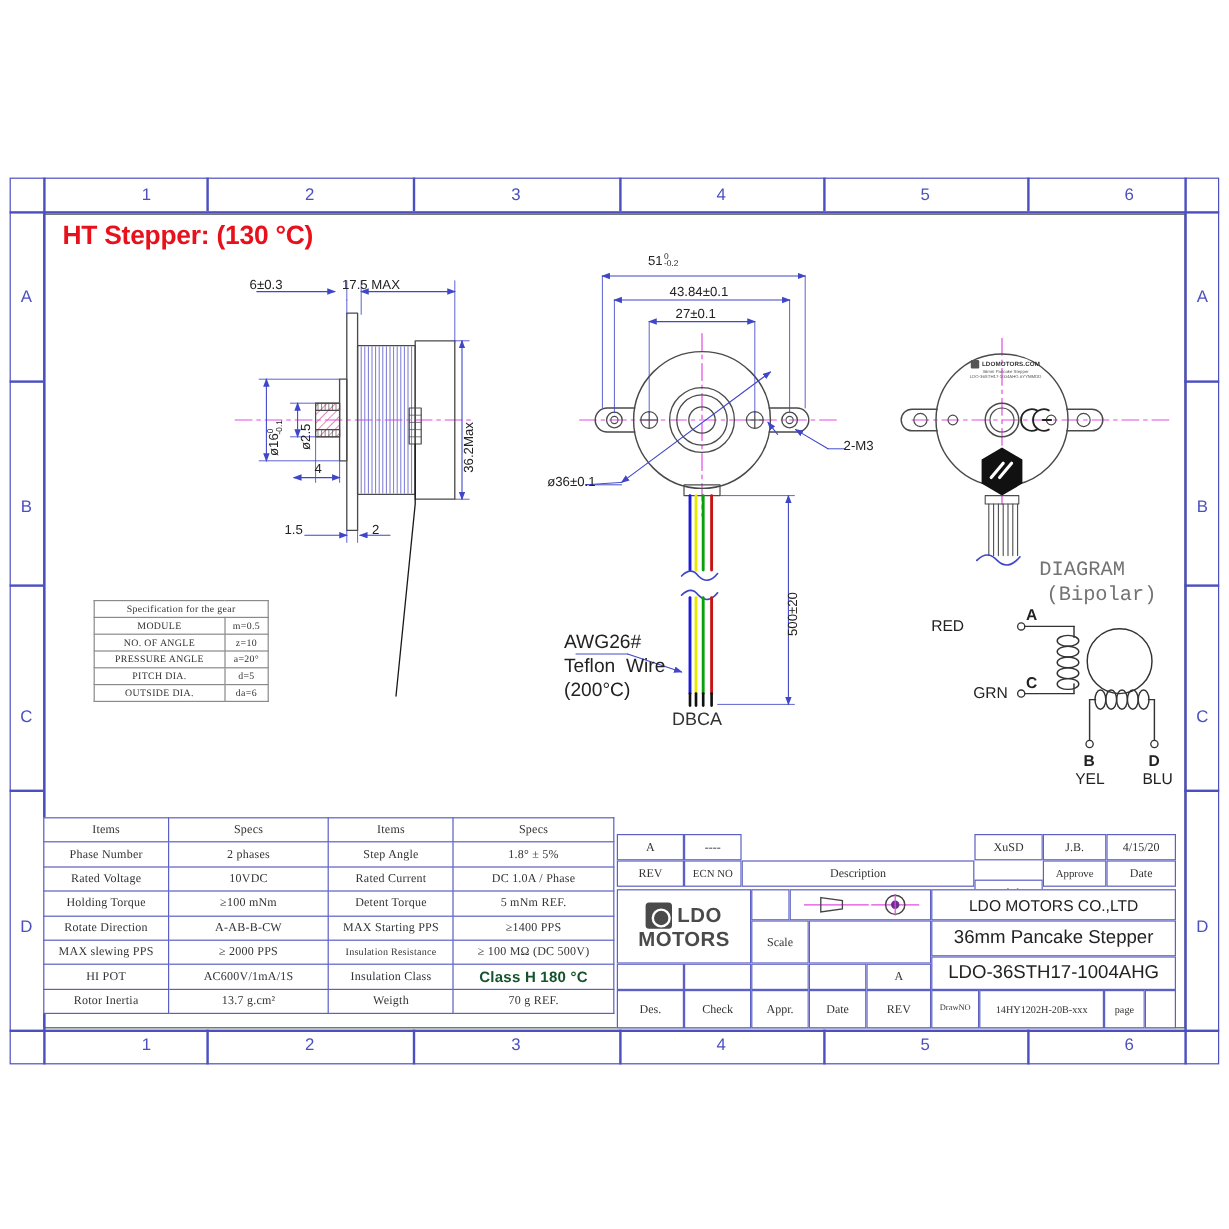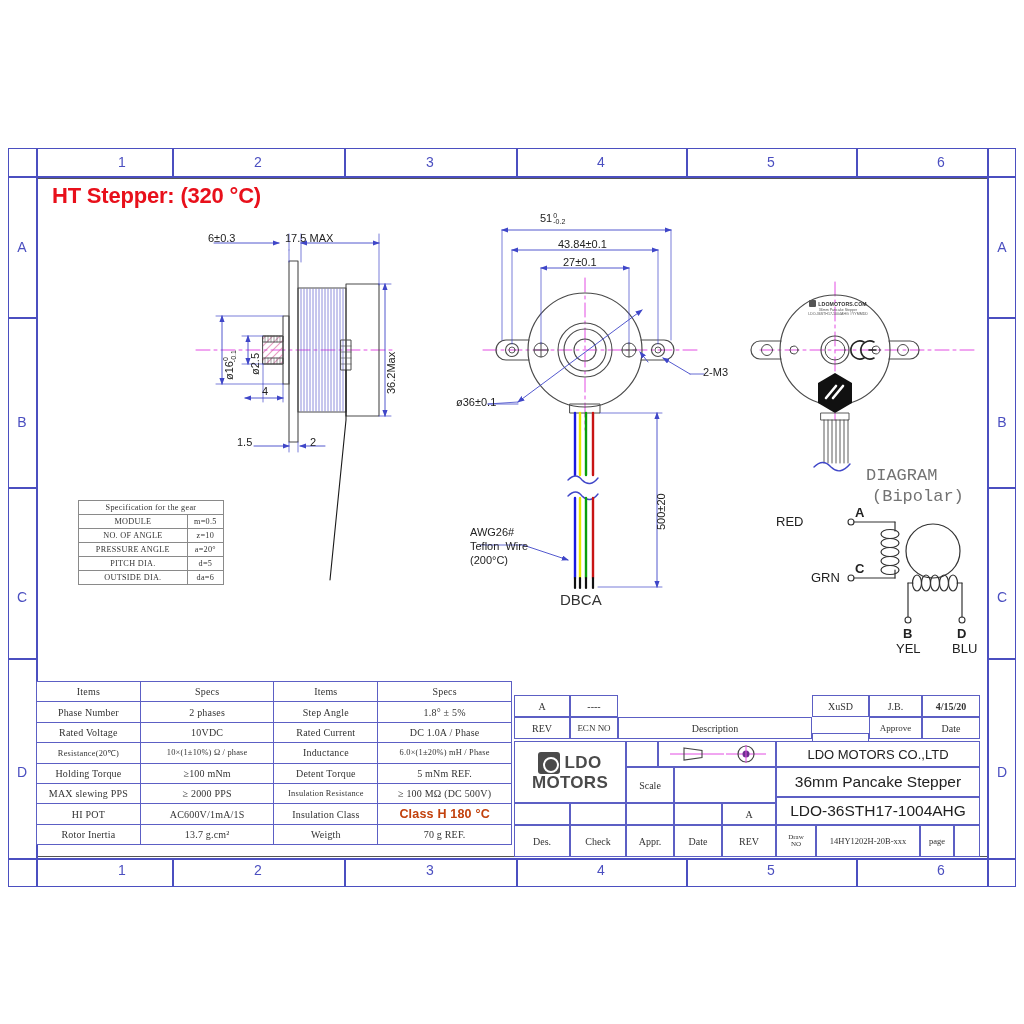--- a/index.html
+++ b/index.html
@@ -73,21 +73,21 @@
     font-family: "Liberation Sans", sans-serif;
     font-size: 11px;
     color: #222;
     white-space: nowrap;
     transform-origin: 0 0;
     transform: rotate(-90deg);
   }
   .note {
     position: absolute;
     font-family: "Liberation Sans", sans-serif;
-    font-size: 11px;
+    font-size: 16px;
     color: #222;
     line-height: 1.25;
     white-space: pre;
   }
   .biglabel {
     position: absolute;
     font-family: "Liberation Sans", sans-serif;
     font-size: 15px;
     color: #333;
     white-space: nowrap;
@@ -140,21 +140,21 @@
     padding: 0 1px;
     white-space: nowrap;
     letter-spacing: 0.2px;
   }
   .spec-table td.c0 { width: 104px; }
   .spec-table td.c1 { width: 134px; }
   .spec-table td.c2 { width: 104px; }
   .spec-table td.c3 { width: 134px; }
   .spec-table td.smallish { font-size: 8.4px; }
   .spec-table td.redbold {
-    color: #c2410c;
+    color: #14532d;
     font-family: "Liberation Sans", sans-serif;
     font-weight: bold;
     font-size: 12.5px;
   }
 
   
   .tb {
     position: absolute;
     left: 514px; top: 695px;
     width: 474px; height: 162px;
@@ -290,21 +290,21 @@
   <div class="zone-label" style="left:8px; top:240px; width:28px;">A</div>
   <div class="zone-label" style="left:8px; top:415px; width:28px;">B</div>
   <div class="zone-label" style="left:8px; top:590px; width:28px;">C</div>
   <div class="zone-label" style="left:8px; top:765px; width:28px;">D</div>
 
   <div class="zone-label" style="left:988px; top:240px; width:28px;">A</div>
   <div class="zone-label" style="left:988px; top:415px; width:28px;">B</div>
   <div class="zone-label" style="left:988px; top:590px; width:28px;">C</div>
   <div class="zone-label" style="left:988px; top:765px; width:28px;">D</div>
 
-  <div class="ht-title">HT Stepper: (320 °C)</div>
+  <div class="ht-title">HT Stepper: (130 °C)</div>
 
   <svg class="svg-layer" viewBox="0 0 1024 1024">
     <defs>
       <marker id="ar" markerWidth="8" markerHeight="8" refX="7" refY="3" orient="auto">
         <path d="M0,0 L8,3 L0,6 z" fill="#3f46c8"></path>
       </marker>
       <marker id="arS" markerWidth="8" markerHeight="8" refX="1" refY="3" orient="auto">
         <path d="M8,0 L0,3 L8,6 z" fill="#3f46c8"></path>
       </marker>
       <pattern id="hatch" width="5" height="5" patternUnits="userSpaceOnUse" patternTransform="rotate(45)">
@@ -639,30 +639,30 @@
       <td class="c2">Step Angle</td>
       <td class="c3">1.8° ± 5%</td>
     </tr>
     <tr>
       <td class="c0">Rated Voltage</td>
       <td class="c1">10VDC</td>
       <td class="c2">Rated Current</td>
       <td class="c3">DC 1.0A / Phase</td>
     </tr>
     <tr>
-      <td class="c0 smallish">Resistance(20℃)</td>
-      <td class="c1 smallish">10×(1±10%) Ω / phase</td>
-      <td class="c2">Inductance</td>
-      <td class="c3 smallish">6.0×(1±20%) mH / Phase</td>
-    </tr>
-    <tr>
       <td class="c0">Holding Torque</td>
       <td class="c1">≥100 mNm</td>
       <td class="c2">Detent Torque</td>
       <td class="c3">5 mNm REF.</td>
+    </tr>
+    <tr>
+      <td class="c0">Rotate Direction</td>
+      <td class="c1">A-AB-B-CW</td>
+      <td class="c2">MAX Starting PPS</td>
+      <td class="c3">≥1400 PPS</td>
     </tr>
     <tr>
       <td class="c0">MAX slewing PPS</td>
       <td class="c1">≥ 2000 PPS</td>
       <td class="c2 smallish">Insulation Resistance</td>
       <td class="c3">≥ 100 MΩ (DC 500V)</td>
     </tr>
     <tr>
       <td class="c0">HI POT</td>
       <td class="c1">AC600V/1mA/1S</td>
@@ -677,21 +677,21 @@
     </tr>
   </tbody>
     </table>
 
   <div class="tb">
 
     <div class="cell" style="left:0;   top:0;   width:56px;  height:22px;">A</div>
     <div class="cell" style="left:56px;top:0;   width:48px;  height:22px;">----</div>
     <div class="cell" style="left:298px;top:0;  width:57px;  height:22px;">XuSD</div>
     <div class="cell" style="left:355px;top:0;  width:53px;  height:22px;">J.B.</div>
-    <div class="cell" style="left:408px;top:0;  width:58px;  height:22px;font-weight:bold;">4/15/20</div>
+    <div class="cell" style="left:408px;top:0;  width:58px;  height:22px;">4/15/20</div>
 
     <div class="cell" style="left:0;   top:22px;width:56px;  height:22px;">REV</div>
     <div class="cell" style="left:56px;top:22px;width:48px;  height:22px; font-size:9px;">ECN NO</div>
     <div class="cell" style="left:104px;top:22px;width:194px;height:22px;">Description</div>
     <div class="cell" style="left:298px;top:22px;width:57px; height:22px; font-size:9px;margin-top:16px;">Made by</div>
     <div class="cell" style="left:355px;top:22px;width:53px; height:22px; font-size:9px;">Approve</div>
     <div class="cell" style="left:408px;top:22px;width:58px; height:22px;">Date</div>
 
     <div class="ldo-logo">
       <div class="ldo-row1">
@@ -725,21 +725,21 @@
     <div class="cell" style="left:0;   top:130px;width:56px; height:32px;">Des.</div>
     <div class="cell" style="left:56px;top:130px;width:56px; height:32px;">Check</div>
     <div class="cell" style="left:112px;top:130px;width:48px;height:32px;">Appr.</div>
     <div class="cell" style="left:160px;top:130px;width:48px;height:32px;">Date</div>
     <div class="cell" style="left:208px;top:130px;width:54px;height:32px;">REV</div>
 
     <div class="cell med" style="left:262px;top:46px; width:204px;height:26px;">LDO MOTORS CO.,LTD</div>
     <div class="cell big" style="left:262px;top:72px; width:204px;height:30px;">36mm Pancake Stepper</div>
     <div class="cell big" style="left:262px;top:102px;width:204px;height:28px;">LDO-36STH17-1004AHG</div>
 
-    <div class="cell tiny" style="left:262px;top:130px;width:40px; height:32px; flex-direction:column;">
+    <div class="cell tiny" style="left:262px;top:130px;width:40px; height:32px; ">
       <span>Draw</span>
       <span>NO</span>
     </div>
     <div class="cell tiny2" style="left:302px;top:130px;width:104px;height:32px;">14HY1202H-20B-xxx</div>
     <div class="cell tiny2" style="left:406px;top:130px;width:34px; height:32px;">page</div>
     <div class="cell" style="left:440px;top:130px;width:26px; height:32px;"></div>
   </div>
 
 </div>
 

